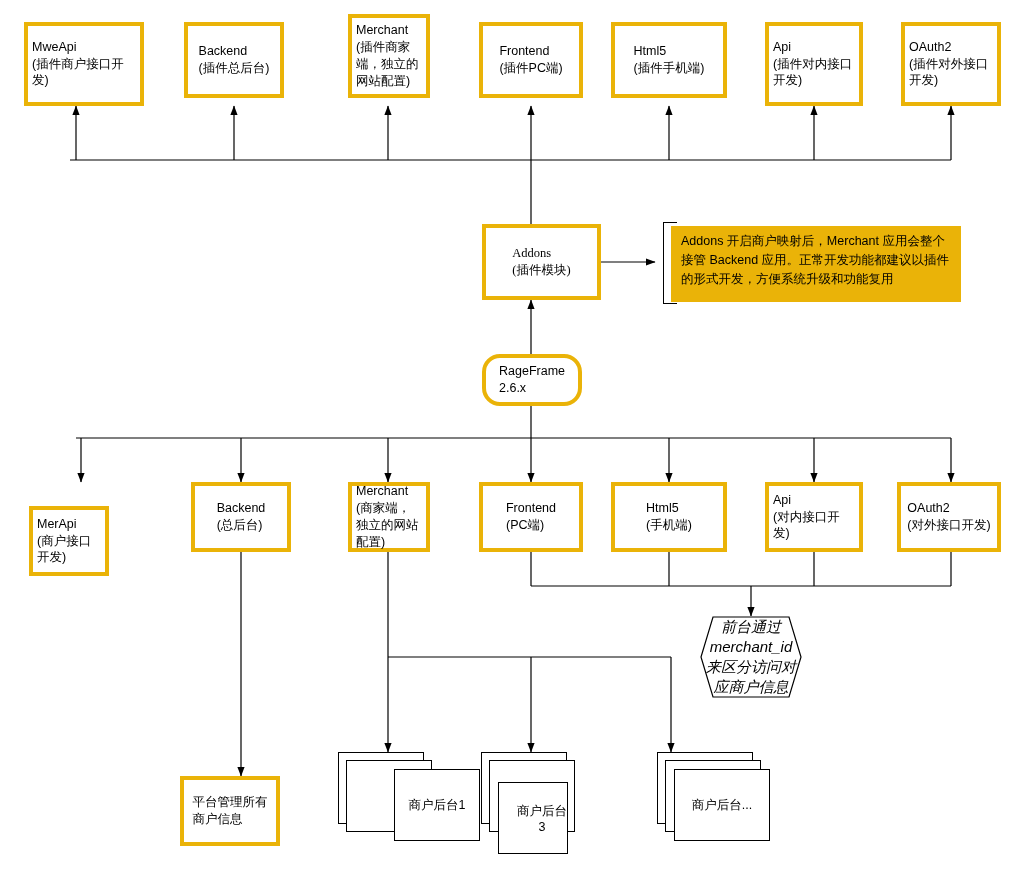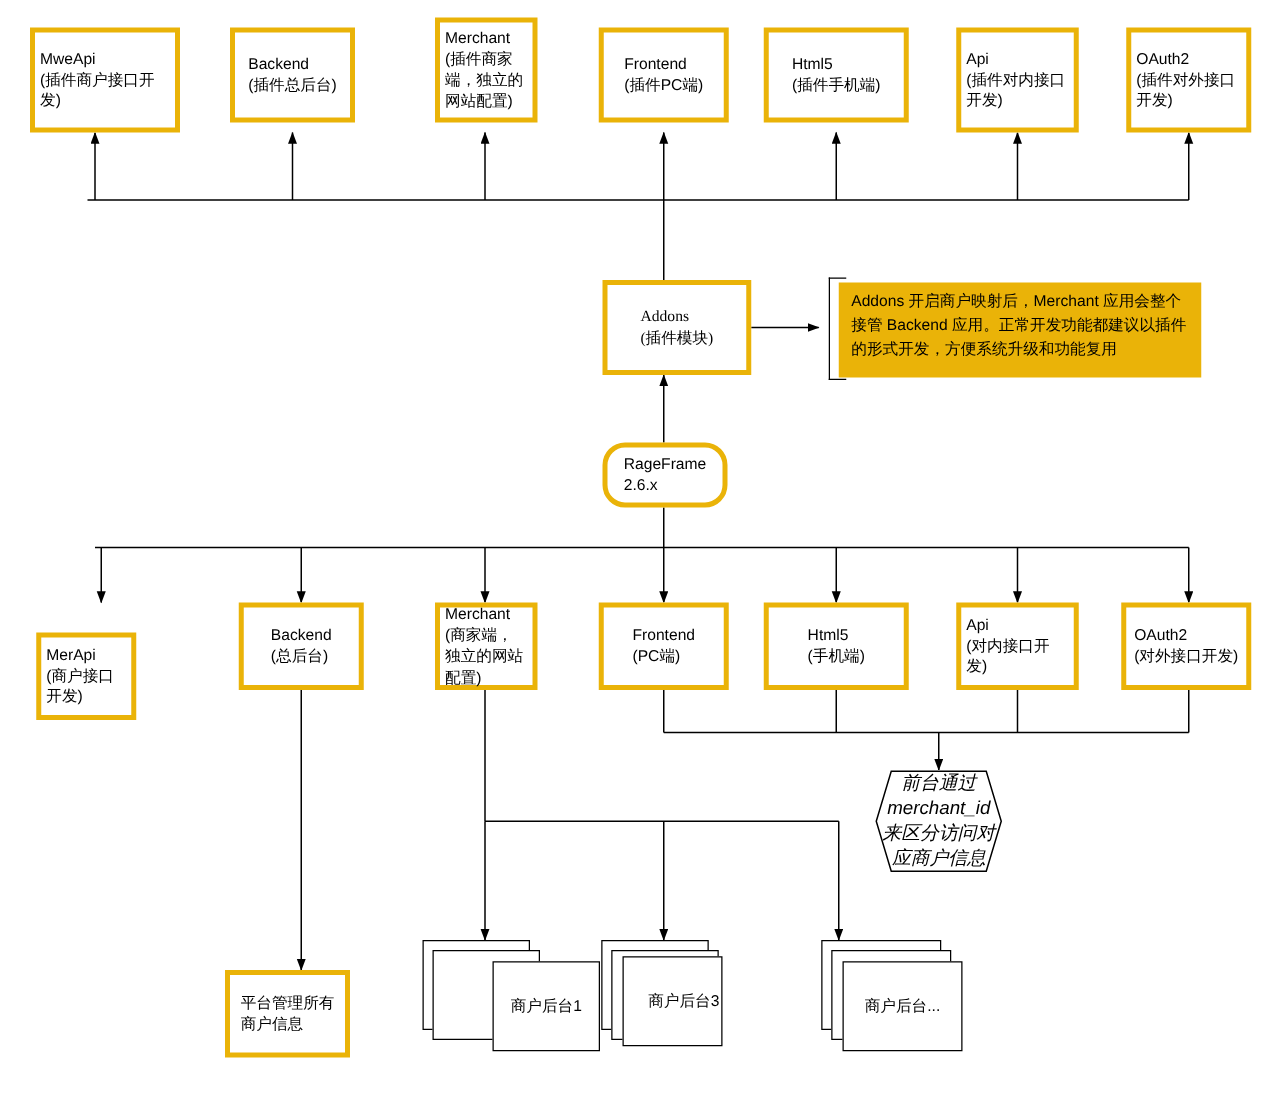--- a/index.html
+++ b/index.html
@@ -199,21 +199,21 @@
 
   <div class="stack" style="left:338px; top:752px; width:108px; height:108px;">
     <div class="layer" style="left:0; top:0; width:86px; height:72px;"></div>
     <div class="layer" style="left:8px; top:8px; width:86px; height:72px;"></div>
     <div class="front" style="left:17px; top:17px; width:86px; height:72px;margin-left:39px;">商户后台1</div>
   </div>
 
   <div class="stack" style="left:481px; top:752px; width:108px; height:108px;">
     <div class="layer" style="left:0; top:0; width:86px; height:72px;"></div>
     <div class="layer" style="left:8px; top:8px; width:86px; height:72px;"></div>
-    <div class="front" style="left:17px; top:13px; width:80px; height:72px;padding-left:18px;">商户后台3</div>
+    <div class="front" style="left:17px; top:30px; width:70px; height:72px;padding-left:18px;">商户后台3</div>
   </div>
 
   <div class="stack" style="left:657px; top:752px; width:120px; height:108px;">
     <div class="layer" style="left:0; top:0; width:96px; height:72px;"></div>
     <div class="layer" style="left:8px; top:8px; width:96px; height:72px;"></div>
     <div class="front" style="left:17px; top:17px; width:96px; height:72px;">商户后台...</div>
   </div>
 
 </div>
 

